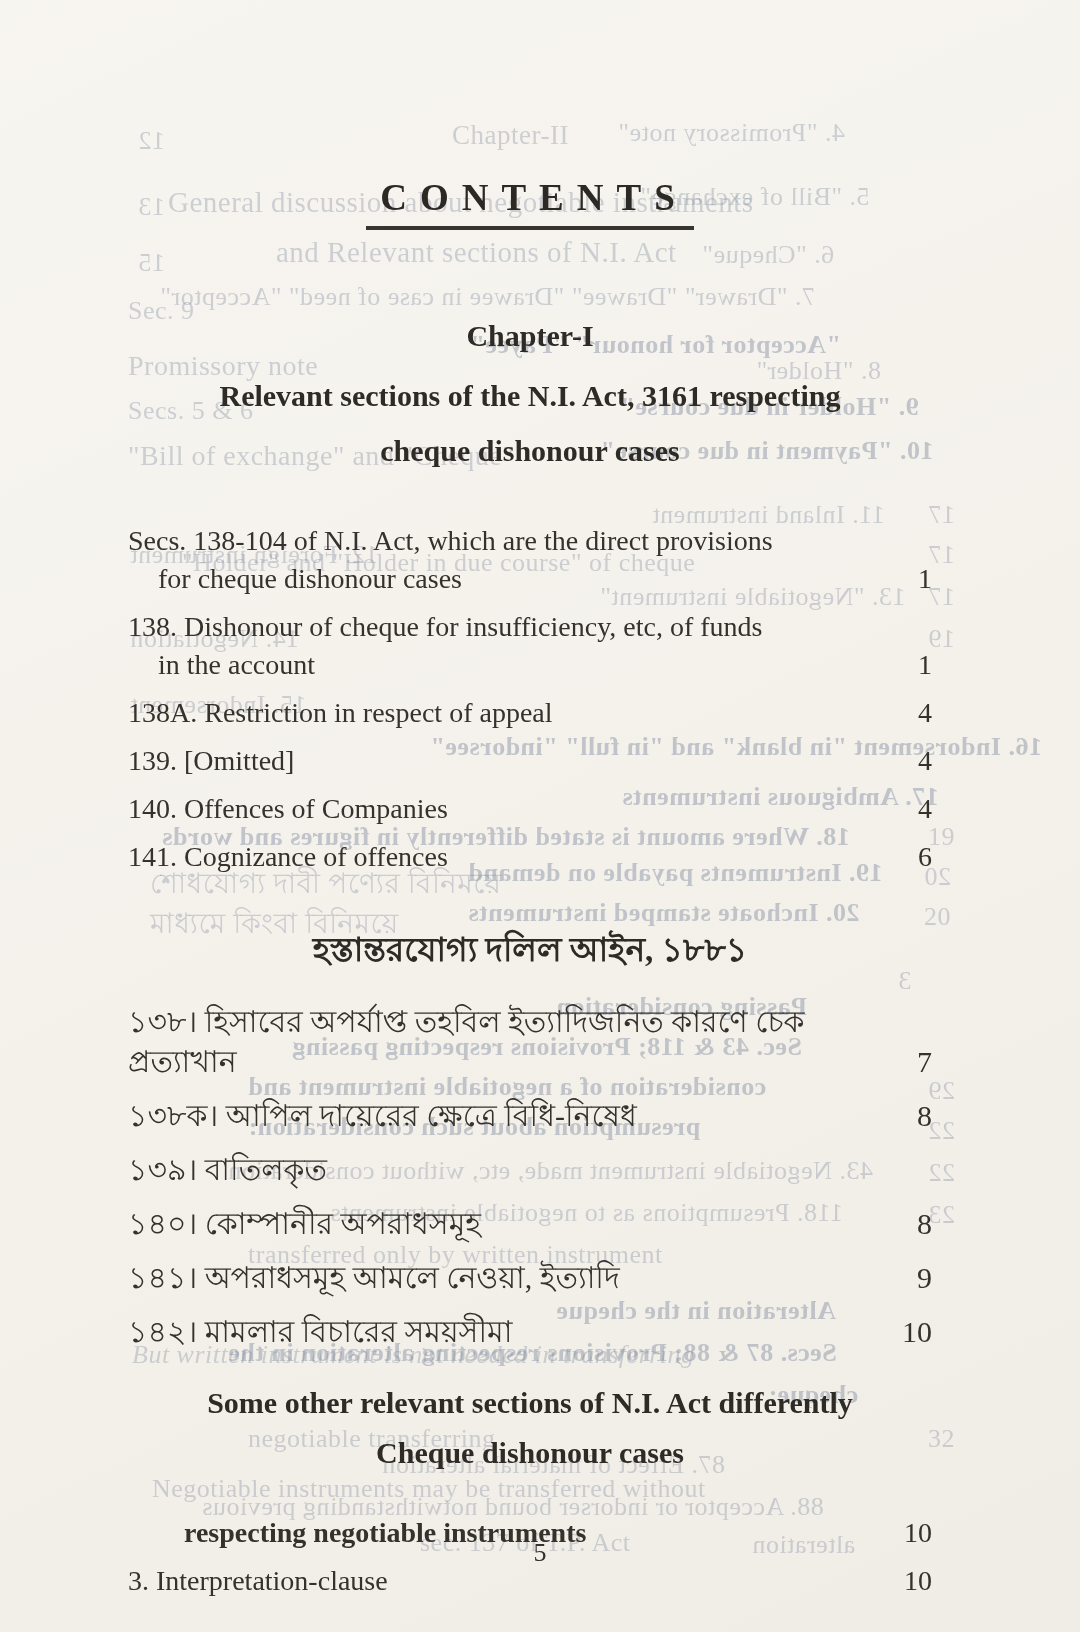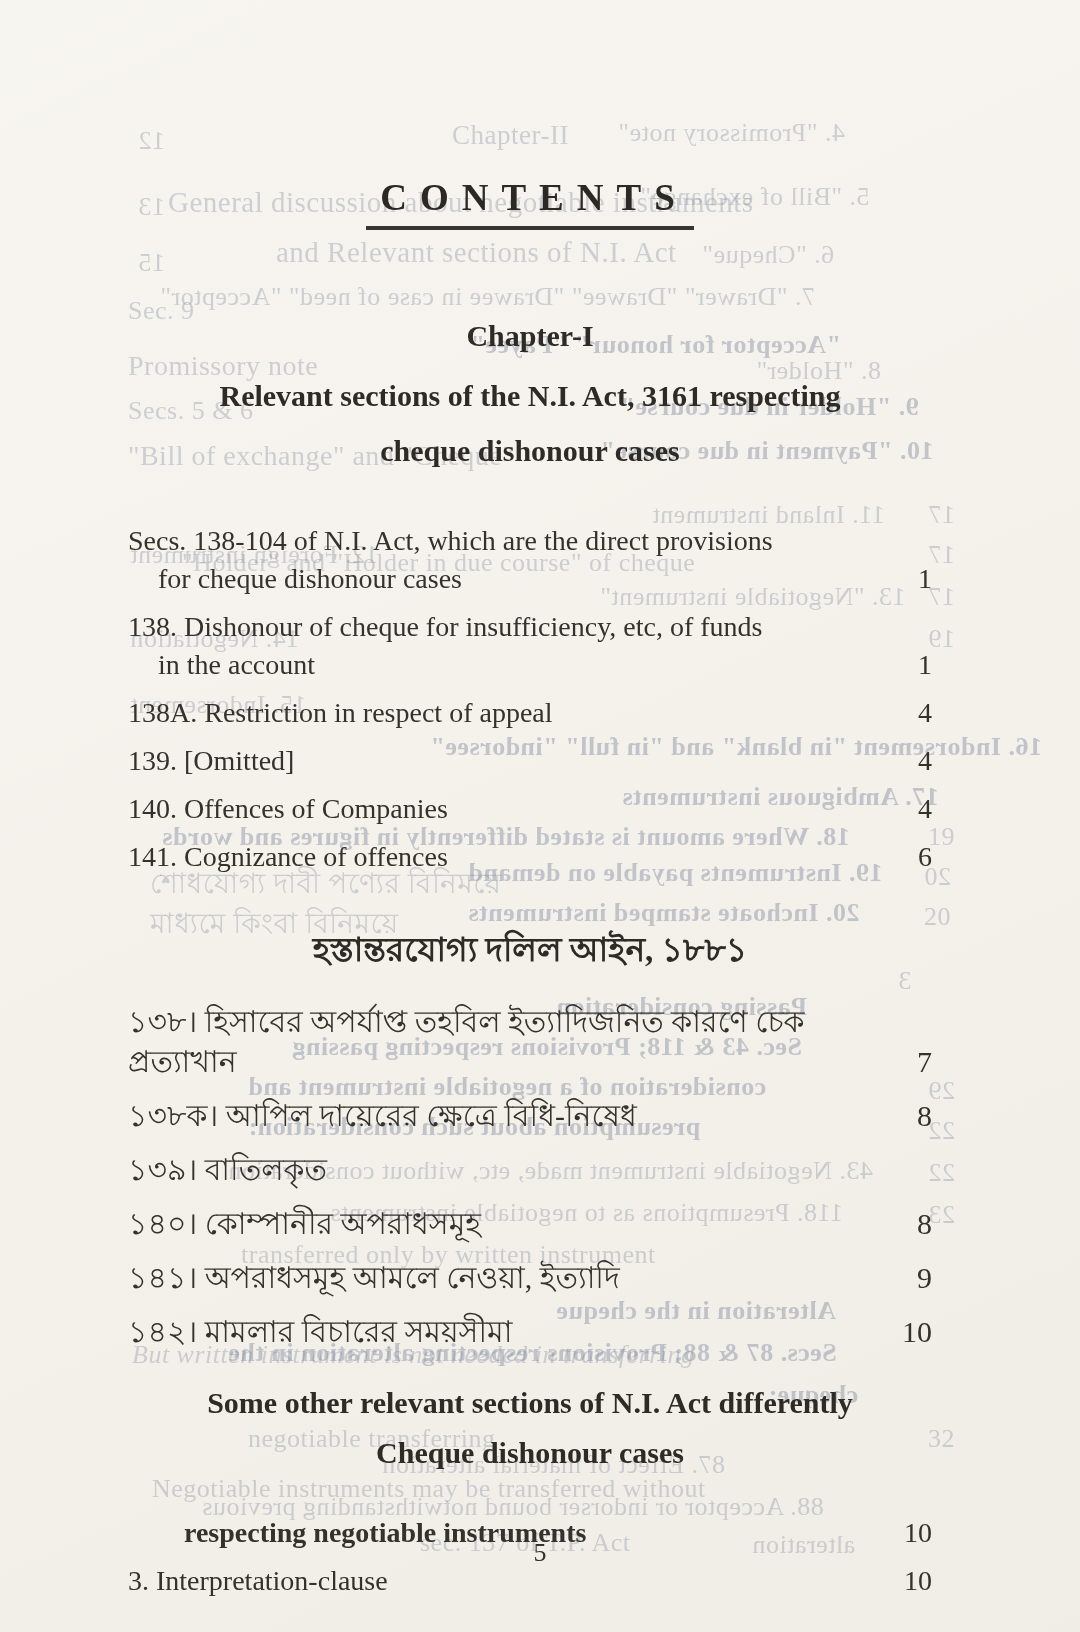--- a/index.html
+++ b/index.html
@@ -116,21 +116,21 @@
       <span class="ghost m b" style="top: 992px; left: 556px;">Passing consideration</span>
       <span class="ghost m b" style="top: 1032px; left: 292px;">Sec. 43 &amp; 118; Provisions respecting passing</span>
       <span class="ghost m b" style="top: 1072px; left: 248px;">consideration of a negotiable instrument and</span>
       <span class="ghost m" style="top: 1076px; left: 928px;">29</span>
       <span class="ghost m b" style="top: 1112px; left: 248px;">presumption about such consideration:</span>
       <span class="ghost m" style="top: 1116px; left: 928px;">22</span>
       <span class="ghost m" style="top: 1156px; left: 228px;">43. Negotiable instrument made, etc, without consideration</span>
       <span class="ghost m" style="top: 1158px; left: 928px;">22</span>
       <span class="ghost m" style="top: 1198px; left: 330px;">118. Presumptions as to negotiable instruments</span>
       <span class="ghost m" style="top: 1200px; left: 928px;">23</span>
-      <span class="ghost" style="top: 1240px; left: 241px;">transferred only by written instrument</span>
+      <span class="ghost" style="top: 1240px; left: 248px;">transferred only by written instrument</span>
       <span class="ghost m b" style="top: 1296px; left: 556px;">Alteration in the cheque</span>
       <span class="ghost m b" style="top: 1338px; left: 228px;">Secs. 87 &amp; 88; Provisions respecting alteration in the</span>
       <span class="ghost" style="top: 1340px; left: 132px; font-style: italic;">But written instrument is not needed in transferring</span>
       <span class="ghost m b" style="top: 1380px; left: 768px;">cheque:</span>
       <span class="ghost" style="top: 1424px; left: 248px;">negotiable transferring</span>
       <span class="ghost" style="top: 1424px; left: 928px;">32</span>
       <span class="ghost m" style="top: 1450px; left: 382px;">87. Effect of material alteration</span>
       <span class="ghost" style="top: 1474px; left: 152px;">Negotiable instruments may be transferred without</span>
       <span class="ghost m" style="top: 1492px; left: 202px;">88. Acceptor or indorser bound notwithstanding previous</span>
       <span class="ghost" style="top: 1528px; left: 420px;">sec. 137 of T.P. Act</span>

